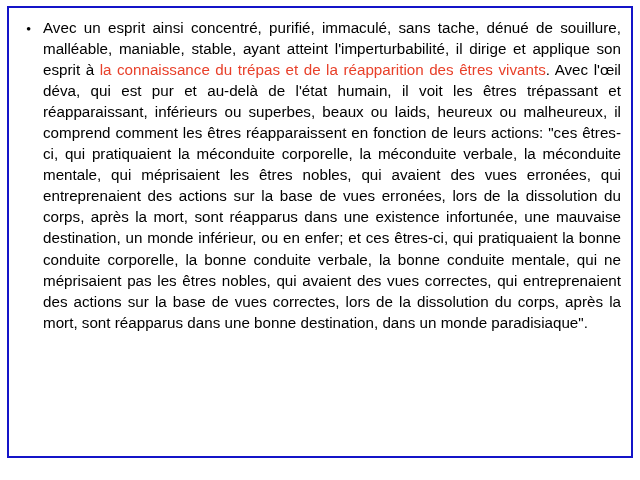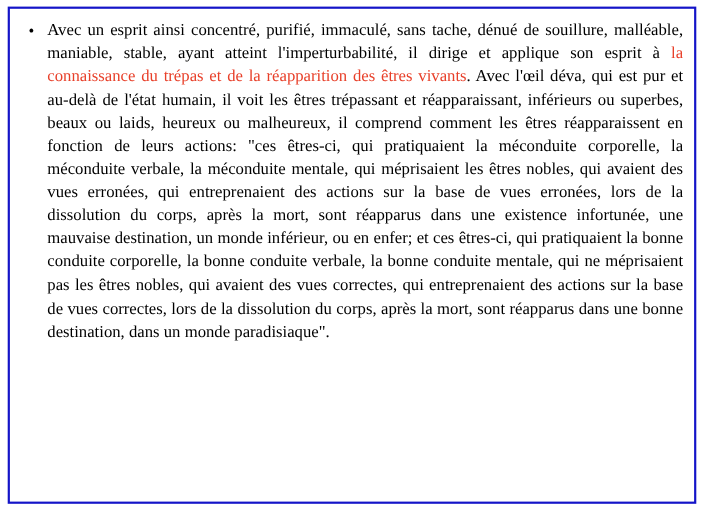--- a/index.html
+++ b/index.html
@@ -43,21 +43,21 @@
   .bullet-dot {
     position: absolute;
     left: 9px;
     top: 0.12em;
     font-size: 15px;
     line-height: 1.38;
     color: #000000;
   }
   .para {
     margin: 0;
-    font-family: Liberation Serif, serif;
+    font-family: Liberation Sans, sans-serif;
     font-size: 15.2px;
     line-height: 1.385;
     color: #000000;
     text-align: justify;
     text-justify: inter-word;
     hyphens: none;
   }
   .highlight {
     color: #e8402a;
   }

